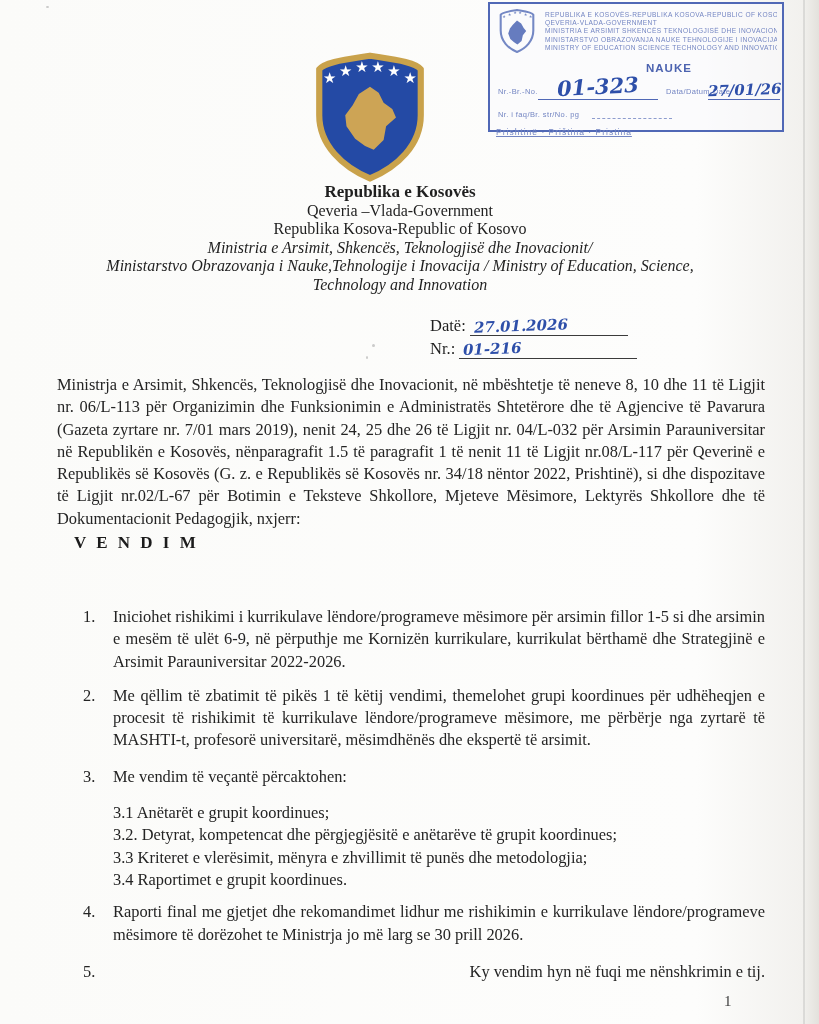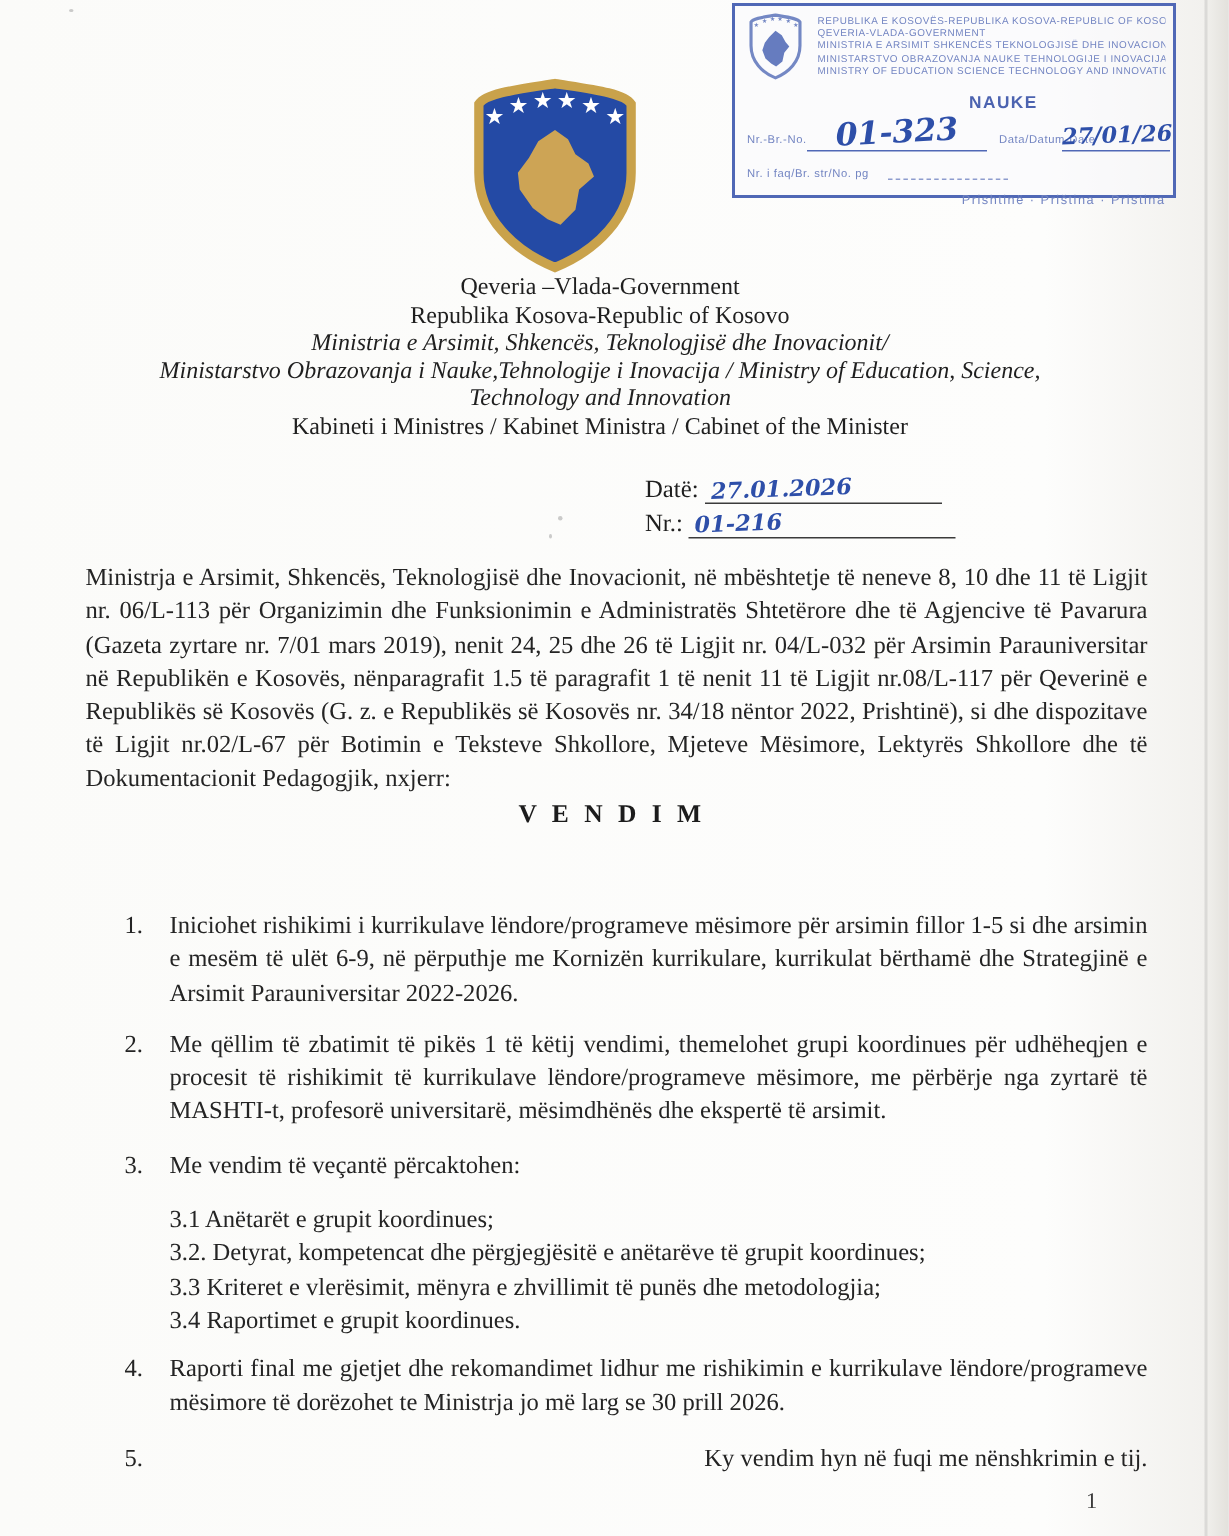--- a/index.html
+++ b/index.html
@@ -39,22 +39,22 @@
     border-bottom:1.6px solid #5068b6;}
   .s-dalje{position:absolute;left:150px;top:-6px;font-size:11.5px;font-weight:bold;
     letter-spacing:1px;color:#4c63b0;filter:blur(.2px);}
   .s-dt-lbl{position:absolute;left:170px;bottom:6px;}
   .s-dt-val{position:absolute;left:212px;bottom:2px;width:72px;text-align:center;
     border-bottom:1.6px solid #5068b6;}
   .stamp-row2{position:relative;margin-top:6px;height:14px;}
   .s-pg-lbl{position:absolute;left:2px;top:2px;}
   .s-pg-line{position:absolute;left:96px;top:10px;width:80px;
     border-bottom:1.5px dashed #8d9cce;}
-  .stamp-city{margin-top:5px;text-align:right;font-size:8.5px;letter-spacing:1px;
-    filter:blur(.25px);color:#7385c2;}
+  .stamp-city{margin-top:5px;text-align:left;font-size:8.5px;letter-spacing:1px;
+    filter:blur(.25px);color:#7385c2;text-decoration:underline;}
 
   .hw{ 
     font-family:"DejaVu Serif",serif;font-style:italic;color:#2e4fa9;
   }
   .hw-big{font-size:21px;font-weight:bold;transform:rotate(-3deg);display:inline-block;}
   .hw-md{font-size:15px;font-weight:bold;transform:rotate(-2deg);display:inline-block;}
 
   
   .emblem{position:absolute;left:308px;top:52px;}
 
@@ -67,21 +67,21 @@
   .date-block{position:absolute;top:314px;left:430px;width:260px;font-size:16.5px;color:#1f1f1f;}
   .date-row{display:flex;align-items:flex-end;height:22px;margin-bottom:1px;}
   .d-underline{display:inline-block;border-bottom:1.5px solid #3b3b3b;min-width:148px;
     margin-left:4px;padding:0 6px 0 4px;line-height:18px;}
   .nr-underline{min-width:168px;}
 
   
   .intro{position:absolute;top:374px;left:57px;width:708px;
     font-size:16.4px;line-height:22.3px;text-align:justify;margin:0;color:#242424;}
 
-  .decision-head{position:absolute;top:533px;left:54px;width:708px;text-align:center;color:#1c1c1c;}
+  .decision-head{position:absolute;top:533px;left:74px;width:708px;text-align:left;color:#1c1c1c;}
   .decision-title{font-weight:bold;font-size:17px;letter-spacing:3px;margin-bottom:4px;}
   .decision-sub{font-weight:bold;font-size:16.4px;line-height:22.5px;}
 
   .items{position:absolute;top:606px;left:57px;width:708px;font-size:16.4px;
     line-height:22.3px;color:#242424;}
   .item{display:flex;margin-bottom:12px;}
   .item-num{flex:0 0 30px;padding-left:26px;box-sizing:content-box;}
   .item-num span{display:inline-block;width:30px;}
   .item-text{flex:1;text-align:justify;}
   .subitems{margin:14px 0 10px 56px;}
@@ -145,26 +145,26 @@
           <text x="25" y="19">★</text>
           <text x="38" y="16">★</text>
         <text x="51" y="16">★</text>
           <text x="64" y="19">★</text>
           <text x="77" y="25">★</text>
       </g>
     </svg>
   </div>
 
   <div class="letterhead">
+    <div class="lh-bold">Republika e Kosovës</div>
     <div>Qeveria –Vlada-Government</div>
     <div>Republika Kosova-Republic of Kosovo</div>
     <div class="lh-italic">Ministria e Arsimit, Shkencës, Teknologjisë dhe Inovacionit/</div>
     <div class="lh-italic">Ministarstvo Obrazovanja i Nauke,Tehnologije i Inovacija / Ministry of Education, Science,</div>
     <div class="lh-italic">Technology and Innovation</div>
-    <div>Kabineti i Ministres / Kabinet Ministra / Cabinet of the Minister</div>
   </div>
 
   <div class="date-block">
     <div class="date-row">
       <span>Datë:</span>
       <span class="d-underline"><span class="hw hw-md">27.01.2026</span></span>
     </div>
     <div class="date-row">
       <span>Nr.:</span>
       <span class="d-underline nr-underline"><span class="hw hw-md">01-216</span></span>

